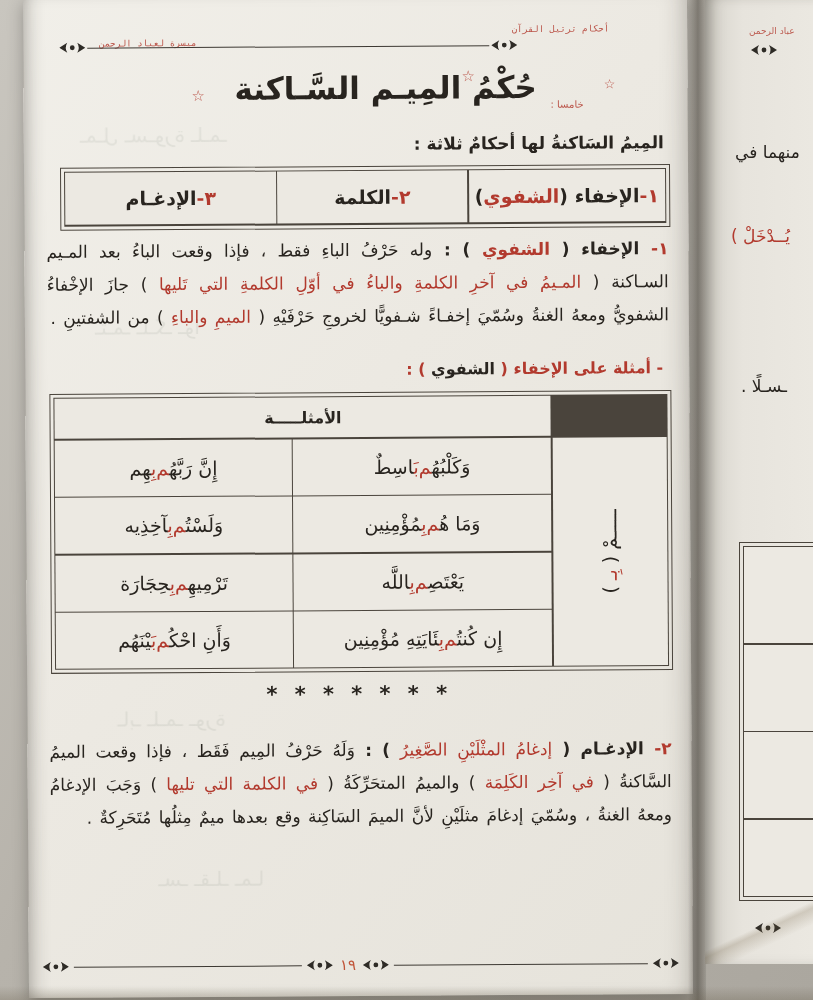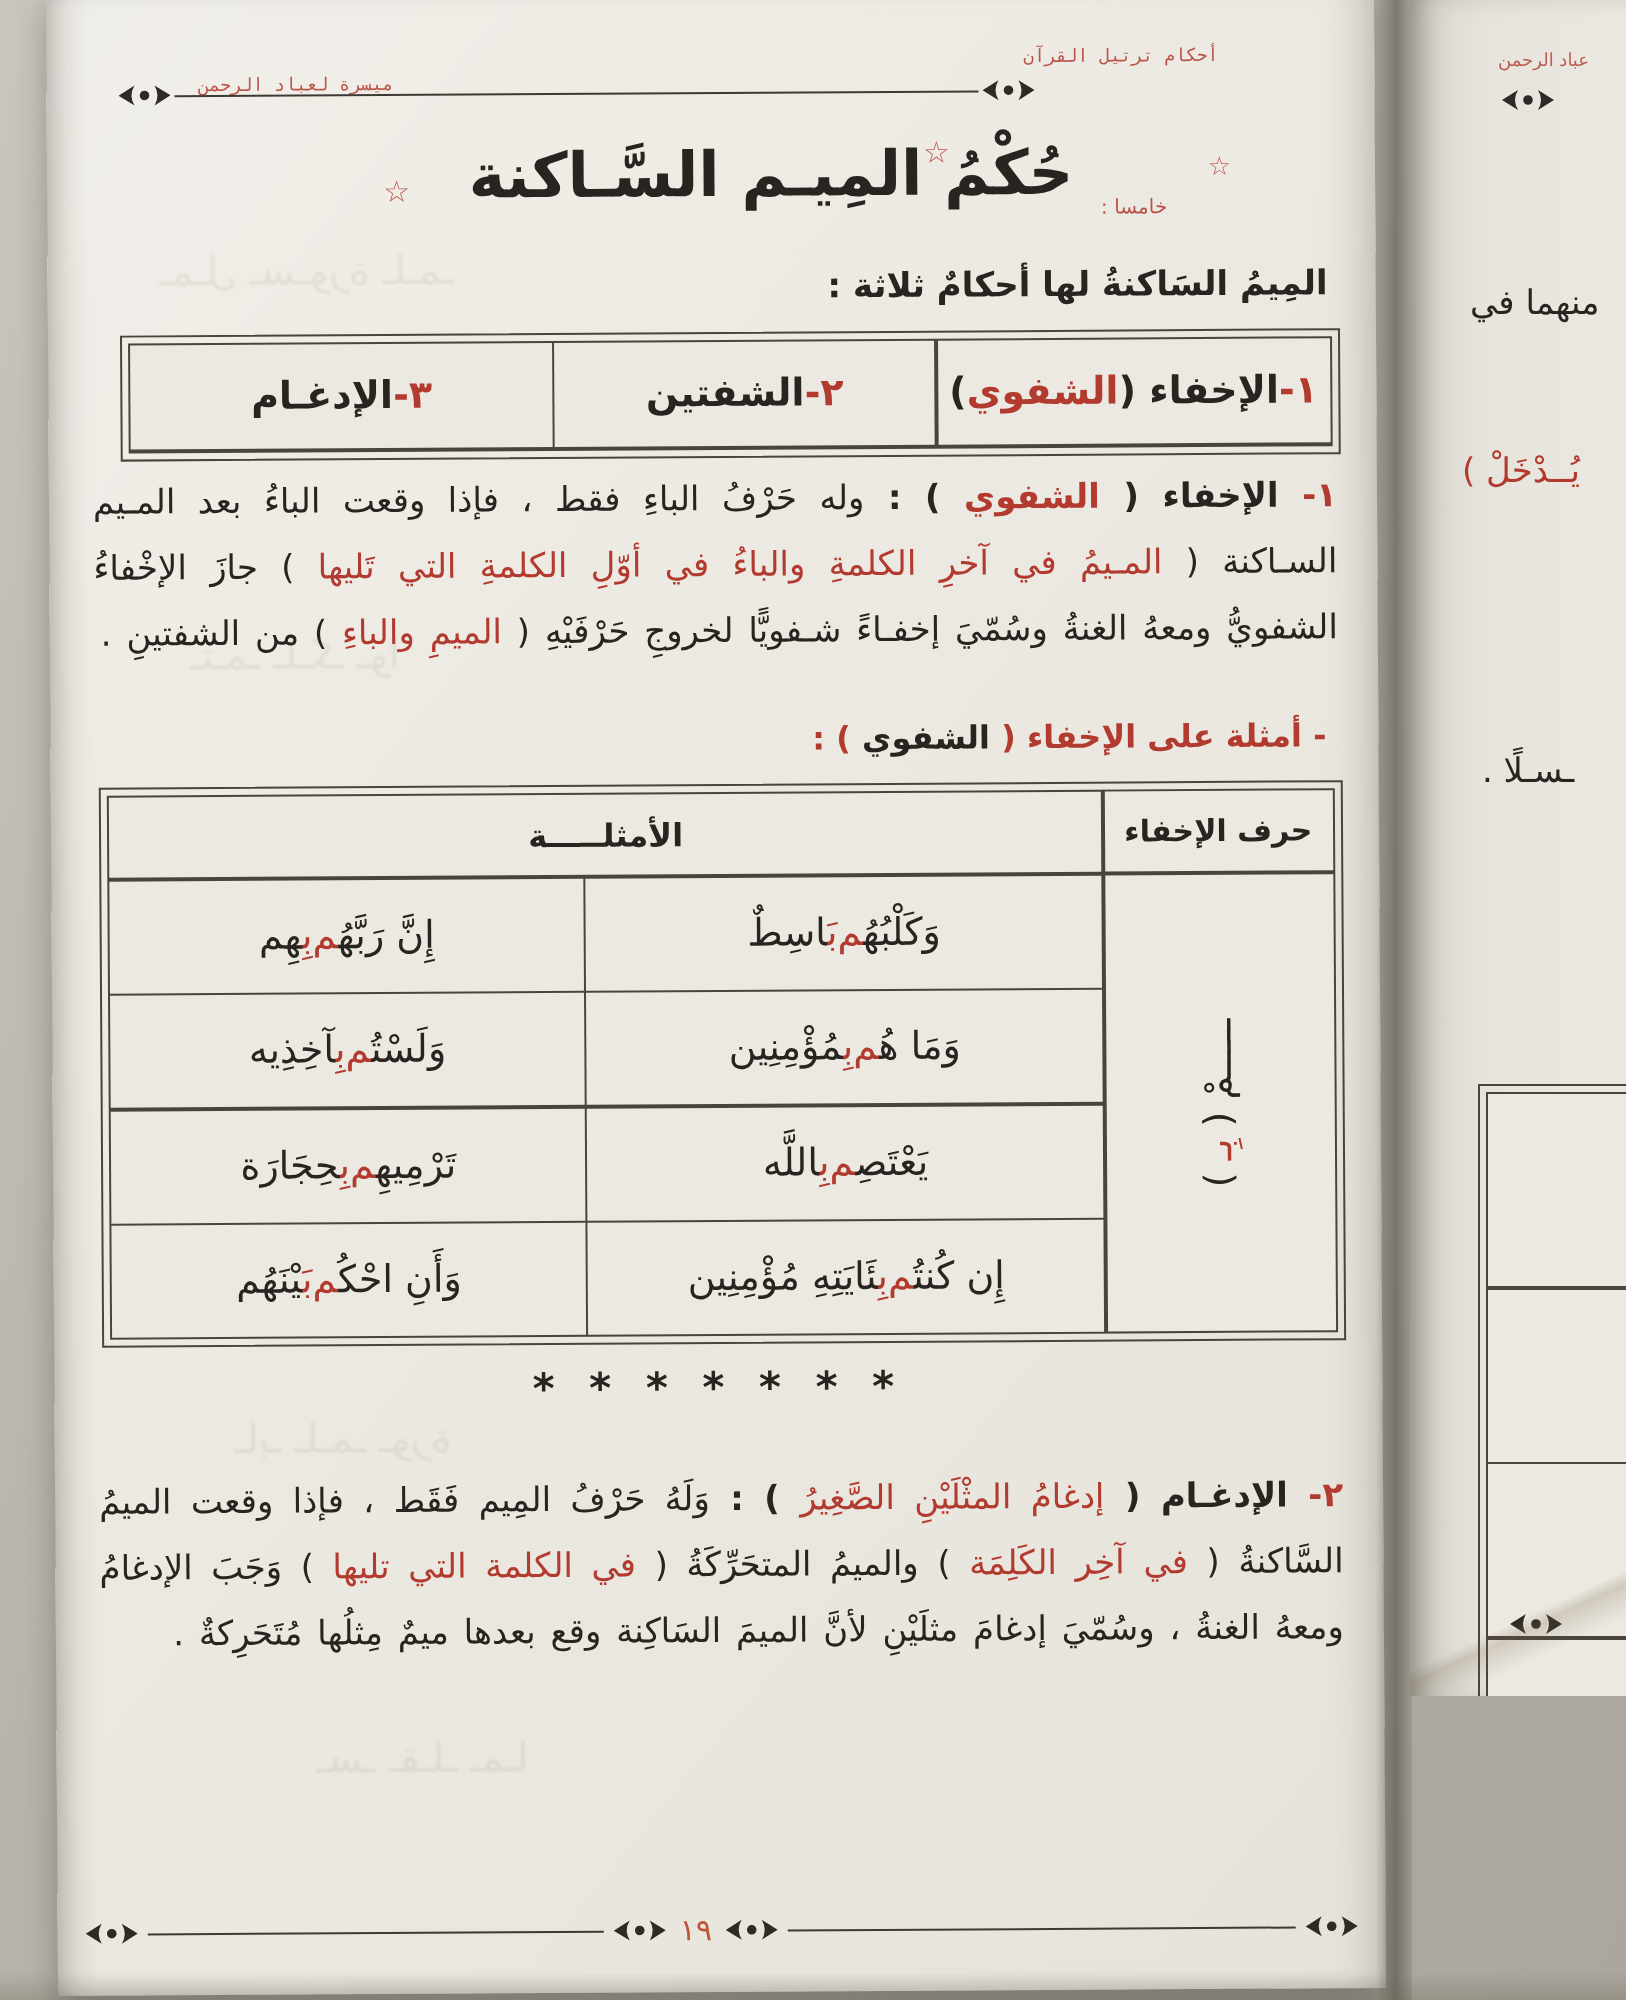--- a/index.html
+++ b/index.html
@@ -15,21 +15,21 @@
   .photo{position:relative;width:813px;height:1000px;background:linear-gradient(115deg,#c9c6bf 0%,#b7b3ab 35%,#aba79f 100%);overflow:hidden;}
 
   
   .page-main{position:absolute;left:26px;top:-6px;width:664px;height:1002px;
     background:linear-gradient(130deg,#f1efe9 0%,#ece9e2 45%,#e6e3db 100%);
     box-shadow:inset 14px 0 20px -14px rgba(40,35,28,.45), inset -16px 0 26px -16px rgba(40,35,28,.35), 0 8px 16px rgba(0,0,0,.25);
     transform:rotate(-0.35deg);
   }
   .gutter{position:absolute;left:688px;top:0;width:18px;height:100%;
     background:linear-gradient(90deg,rgba(55,50,42,0) 0%,rgba(55,50,42,.42) 55%,rgba(55,50,42,.12) 100%);}
-  .page-sliver{position:absolute;left:705px;top:0;width:108px;height:848px;overflow:hidden;
+  .page-sliver{position:absolute;left:705px;top:0;width:108px;height:964px;overflow:hidden;
     background:linear-gradient(90deg,#d6d3cb 0%,#e7e4dd 35%,#ecead3e 100%);
     background:linear-gradient(90deg,#d6d3cb 0%,#e7e4dd 35%,#ebe8e1 100%);
     box-shadow:inset 12px 0 16px -9px rgba(40,35,28,.5);}
 
   
   .orn{display:inline-block;flex:0 0 auto;}
   .rule{border-top:1.6px solid #3d3933;flex:1 1 auto;height:0;}
 
   
   .pg-header{position:absolute;top:30px;left:0;right:0;height:42px;}
@@ -148,36 +148,35 @@
     <div class="rulings frame">
       <div class="glines">
         <div class="cell">
             <span class="c-red seg-b">١- </span>
             <span class="seg-b">الإخفاء ( </span>
             <span class="c-red seg-b">الشفوي</span>
             <span class="seg-b"> )</span>
           </div>
         <div class="cell">
             <span class="c-red seg-b">٢- </span>
-            <span class="seg-b">الشفتين</span>
+            <span class="seg-b">الكلمة</span>
           </div>
         <div class="cell">
             <span class="c-red seg-b">٣- </span>
             <span class="seg-b">الإدغـام</span>
           </div>
       </div>
     </div>
 
     <p class="para p1"><span class="c-red seg-b">١- </span><span class="seg-b">الإخفاء ( </span><span class="c-red seg-b">الشفوي</span><span class="seg-b"> ) : </span><span>وله حَرْفُ الباءِ فقط ، فإذا وقعت الباءُ بعد المـيم السـاكنة ( </span><span class="c-red">المـيمُ في آخرِ الكلمةِ والباءُ في أوّلِ الكلمةِ التي تَليها</span><span> ) جازَ الإخْفاءُ الشفويُّ ومعهُ الغنةُ وسُمّيَ إخفـاءً شـفويًّا لخروجِ حَرْفَيْهِ ( </span><span class="c-red">الميمِ والباءِ</span><span> ) من الشفتينِ .</span></p>
 
     <div class="ex-heading"><span class="c-red seg-b">- أمثلة على الإخفاء ( </span><span class="seg-b">الشفوي</span><span class="c-red seg-b"> ) :</span></div>
 
     <div class="ex-table frame">
       <div class="glines">
-        <div class="cell h-cell">حرف الإخفاء</div>
         <div class="cell h-cell h-ex">الأمثلـــــة</div>
         <div class="cell letter-cell">
             <span class="rot"><span>ـــــمْ ( </span><span class="c-red">بِـ</span><span> )</span></span>
           </div>
 
         <div class="cell ex-cell">
             <span>وَكَلْبُهُ‍</span>
             <span class="c-red">‍م</span>
             <span> </span>
             <span class="c-red">بَ‍</span>

